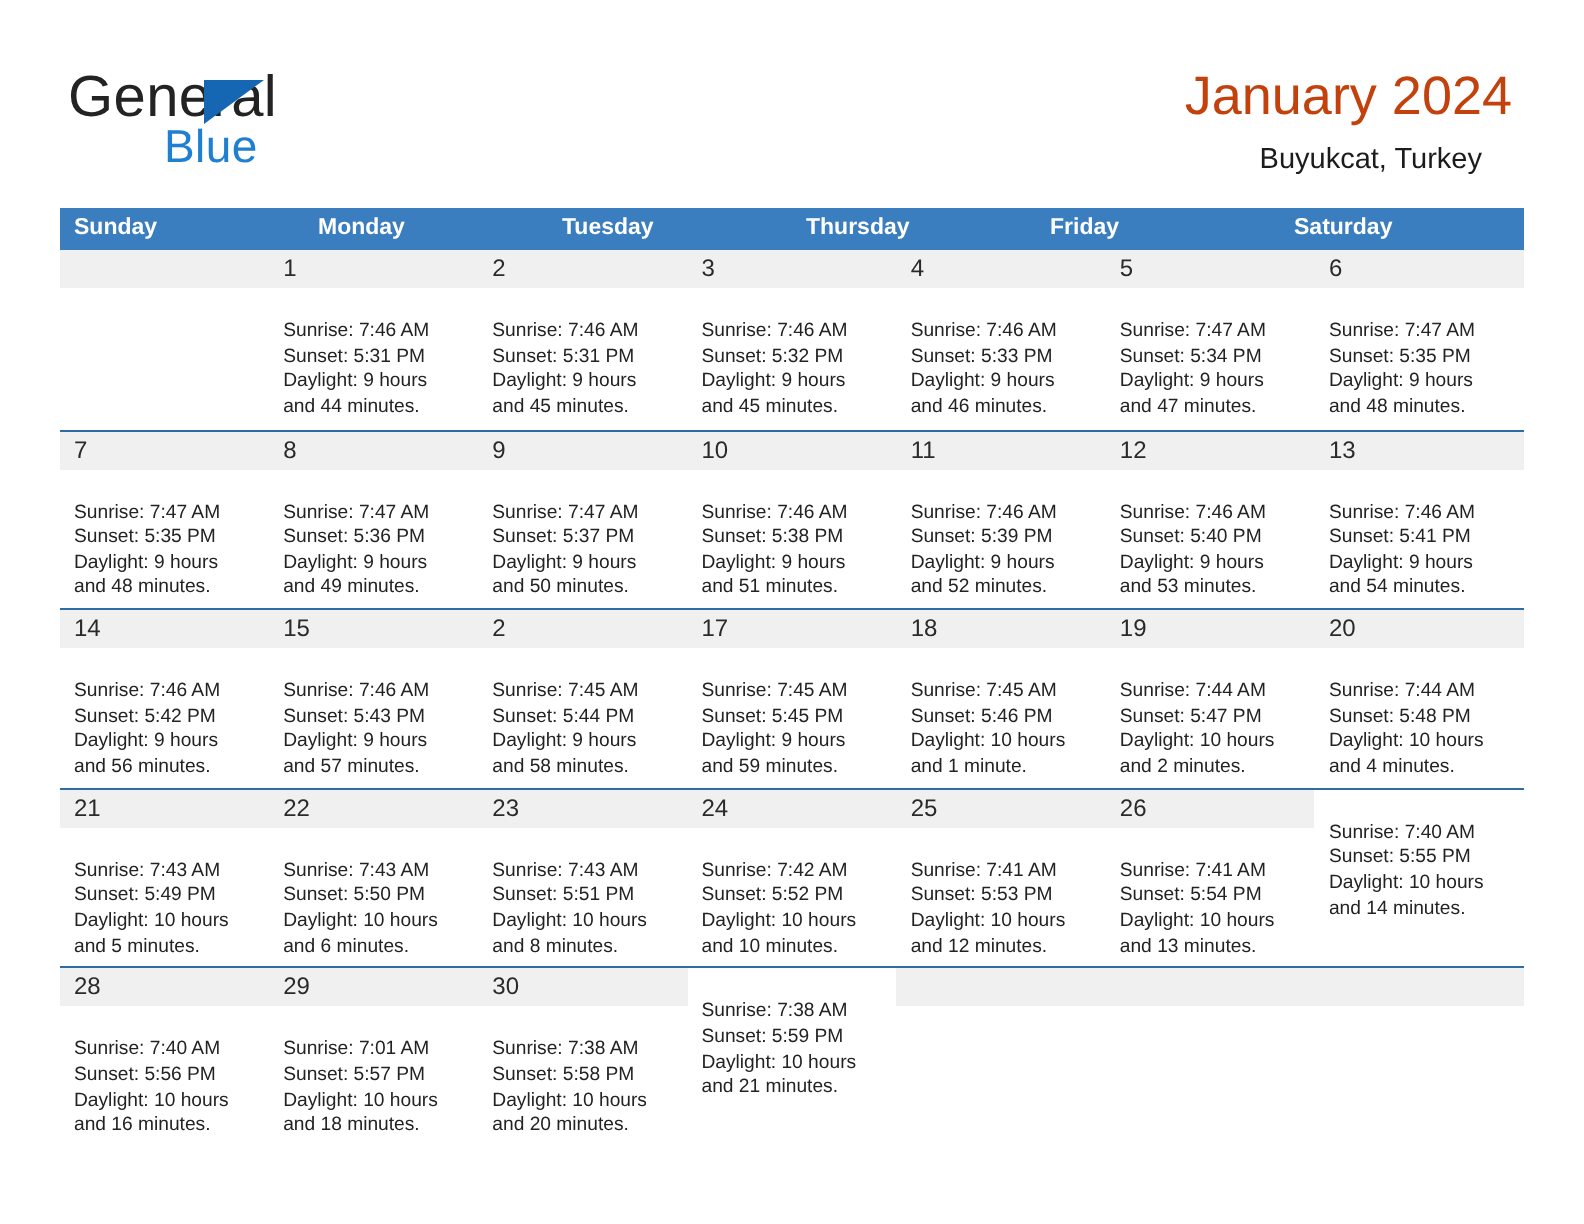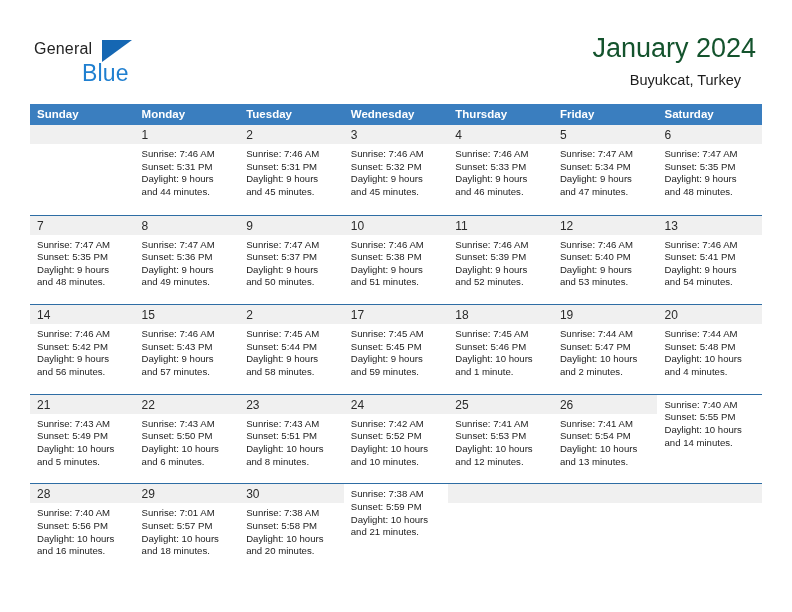--- a/index.html
+++ b/index.html
@@ -24,21 +24,21 @@
     height: 100px;
   }
   .logo {
     position: absolute;
     left: 34px; top: 36px;
     width: 170px; height: 52px;
   }
   .logo-general {
     position: absolute;
     left: 0; top: 0;
-    font-size: 16px;
+    font-size: 29px;
     letter-spacing: 0.2px;
     color: #232323;
     line-height: 26px;
   }
   .logo-tri {
     position: absolute;
     left: 68px; top: 4px;
     width: 0; height: 0;
     border-left: 30px solid #1567b3;
     border-bottom: 22px solid transparent;
@@ -51,21 +51,21 @@
     color: #1f7fd0;
     line-height: 26px;
   }
   .title-block {
     position: absolute;
     right: 36px; top: 32px;
     text-align: right;
   }
   .cal-title {
     font-size: 27px;
-    color: #14532d;
+    color: #c2410c;
     line-height: 32px;
     font-weight: normal;
     margin: 0;
   }
   .cal-subtitle {
     font-size: 14.5px;
     color: #1c1c1c;
     line-height: 20px;
     margin: 6px 15px 0 0;
   }
@@ -108,21 +108,21 @@
     background: #f0f0f0;
     padding-left: 7px;
   }
   .daynum {
     font-size: 12px;
     line-height: 19px;
     color: #2a2a2a;
   }
   .cell.empty .daynum-strip { background: #f0f0f0; }
   .details {
-    padding: 4px 6px 0 7px;
+    padding: 16px 6px 0 7px;
     font-size: 9.6px;
     line-height: 12.6px;
     color: #232323;
   }
   .details div { white-space: nowrap; }
 </style>
 </head>
 <body>
 
 <div id="page">
@@ -141,21 +141,20 @@
     </div>
 
   </div>
 
   <div class="calendar">
 
     <div class="dow-row">
       <div class="dow">Sunday</div>
       <div class="dow">Monday</div>
       <div class="dow">Tuesday</div>
-      <div class="dow">Wednesday</div>
       <div class="dow">Thursday</div>
       <div class="dow">Friday</div>
       <div class="dow">Saturday</div>
     </div>
 
     <div class="week first">
       <div class="cell empty">
         <div class="daynum-strip"><span class="daynum"></span></div>
         <div class="details">
           <div></div>

